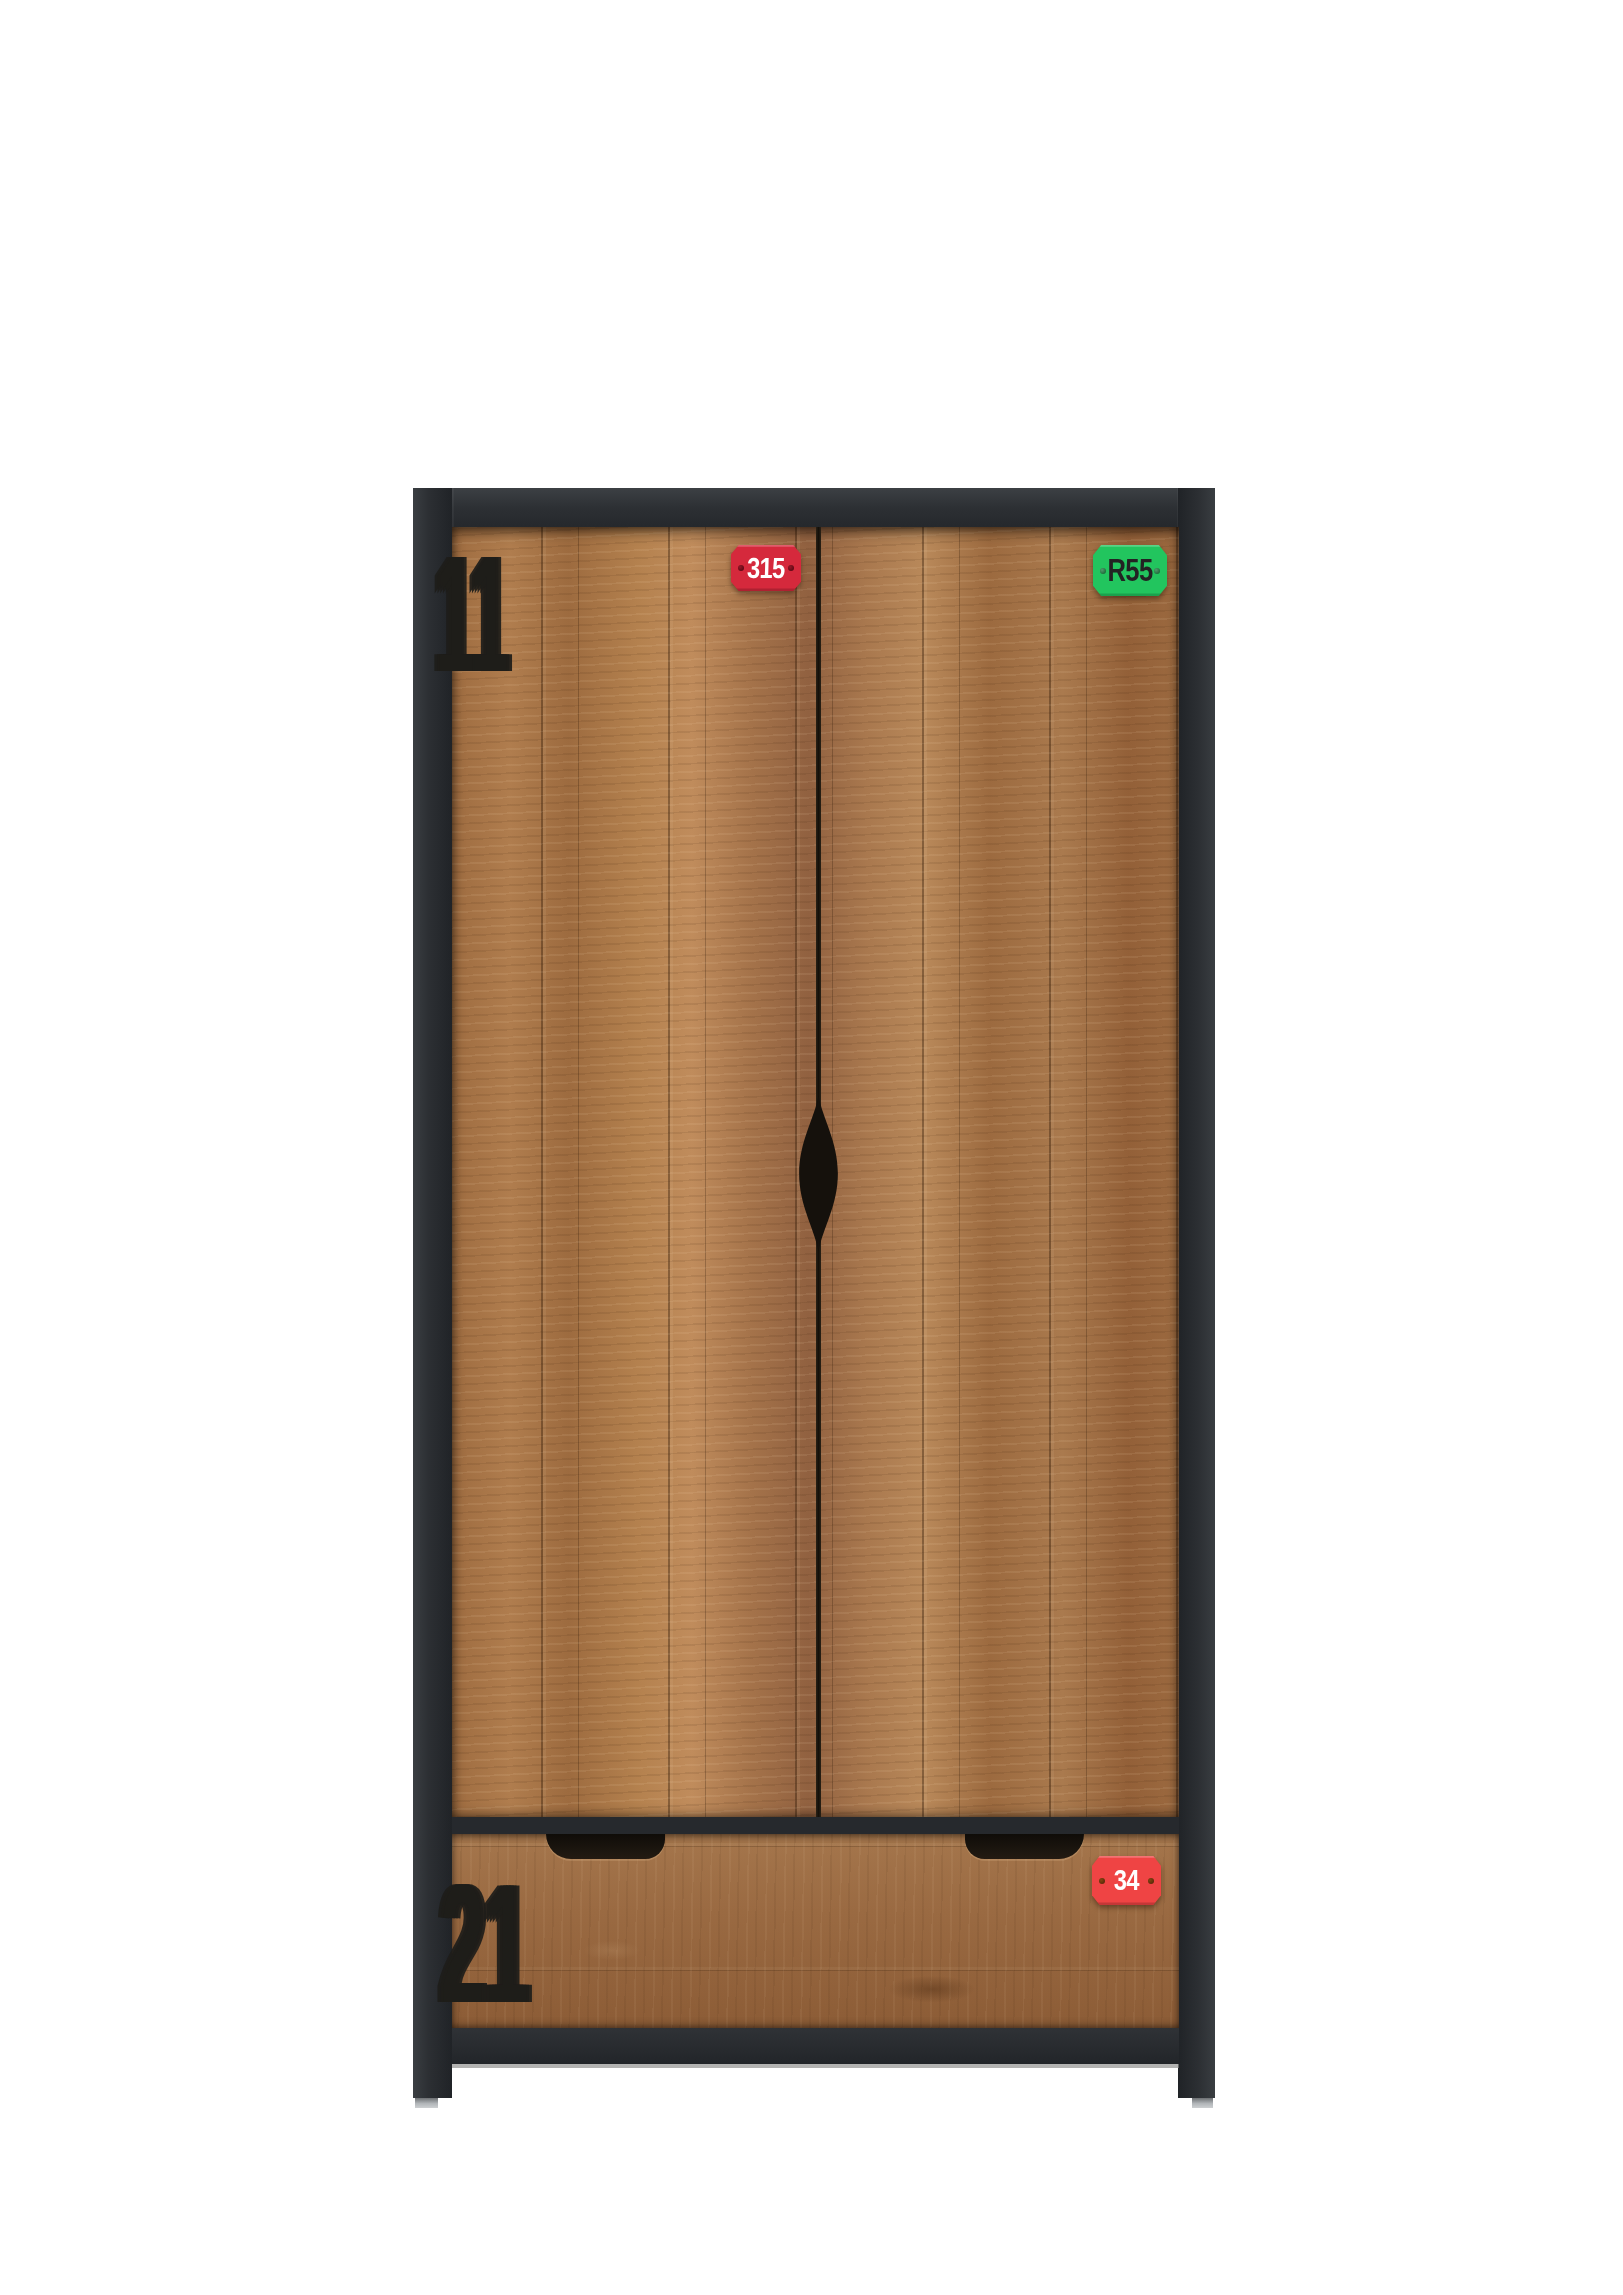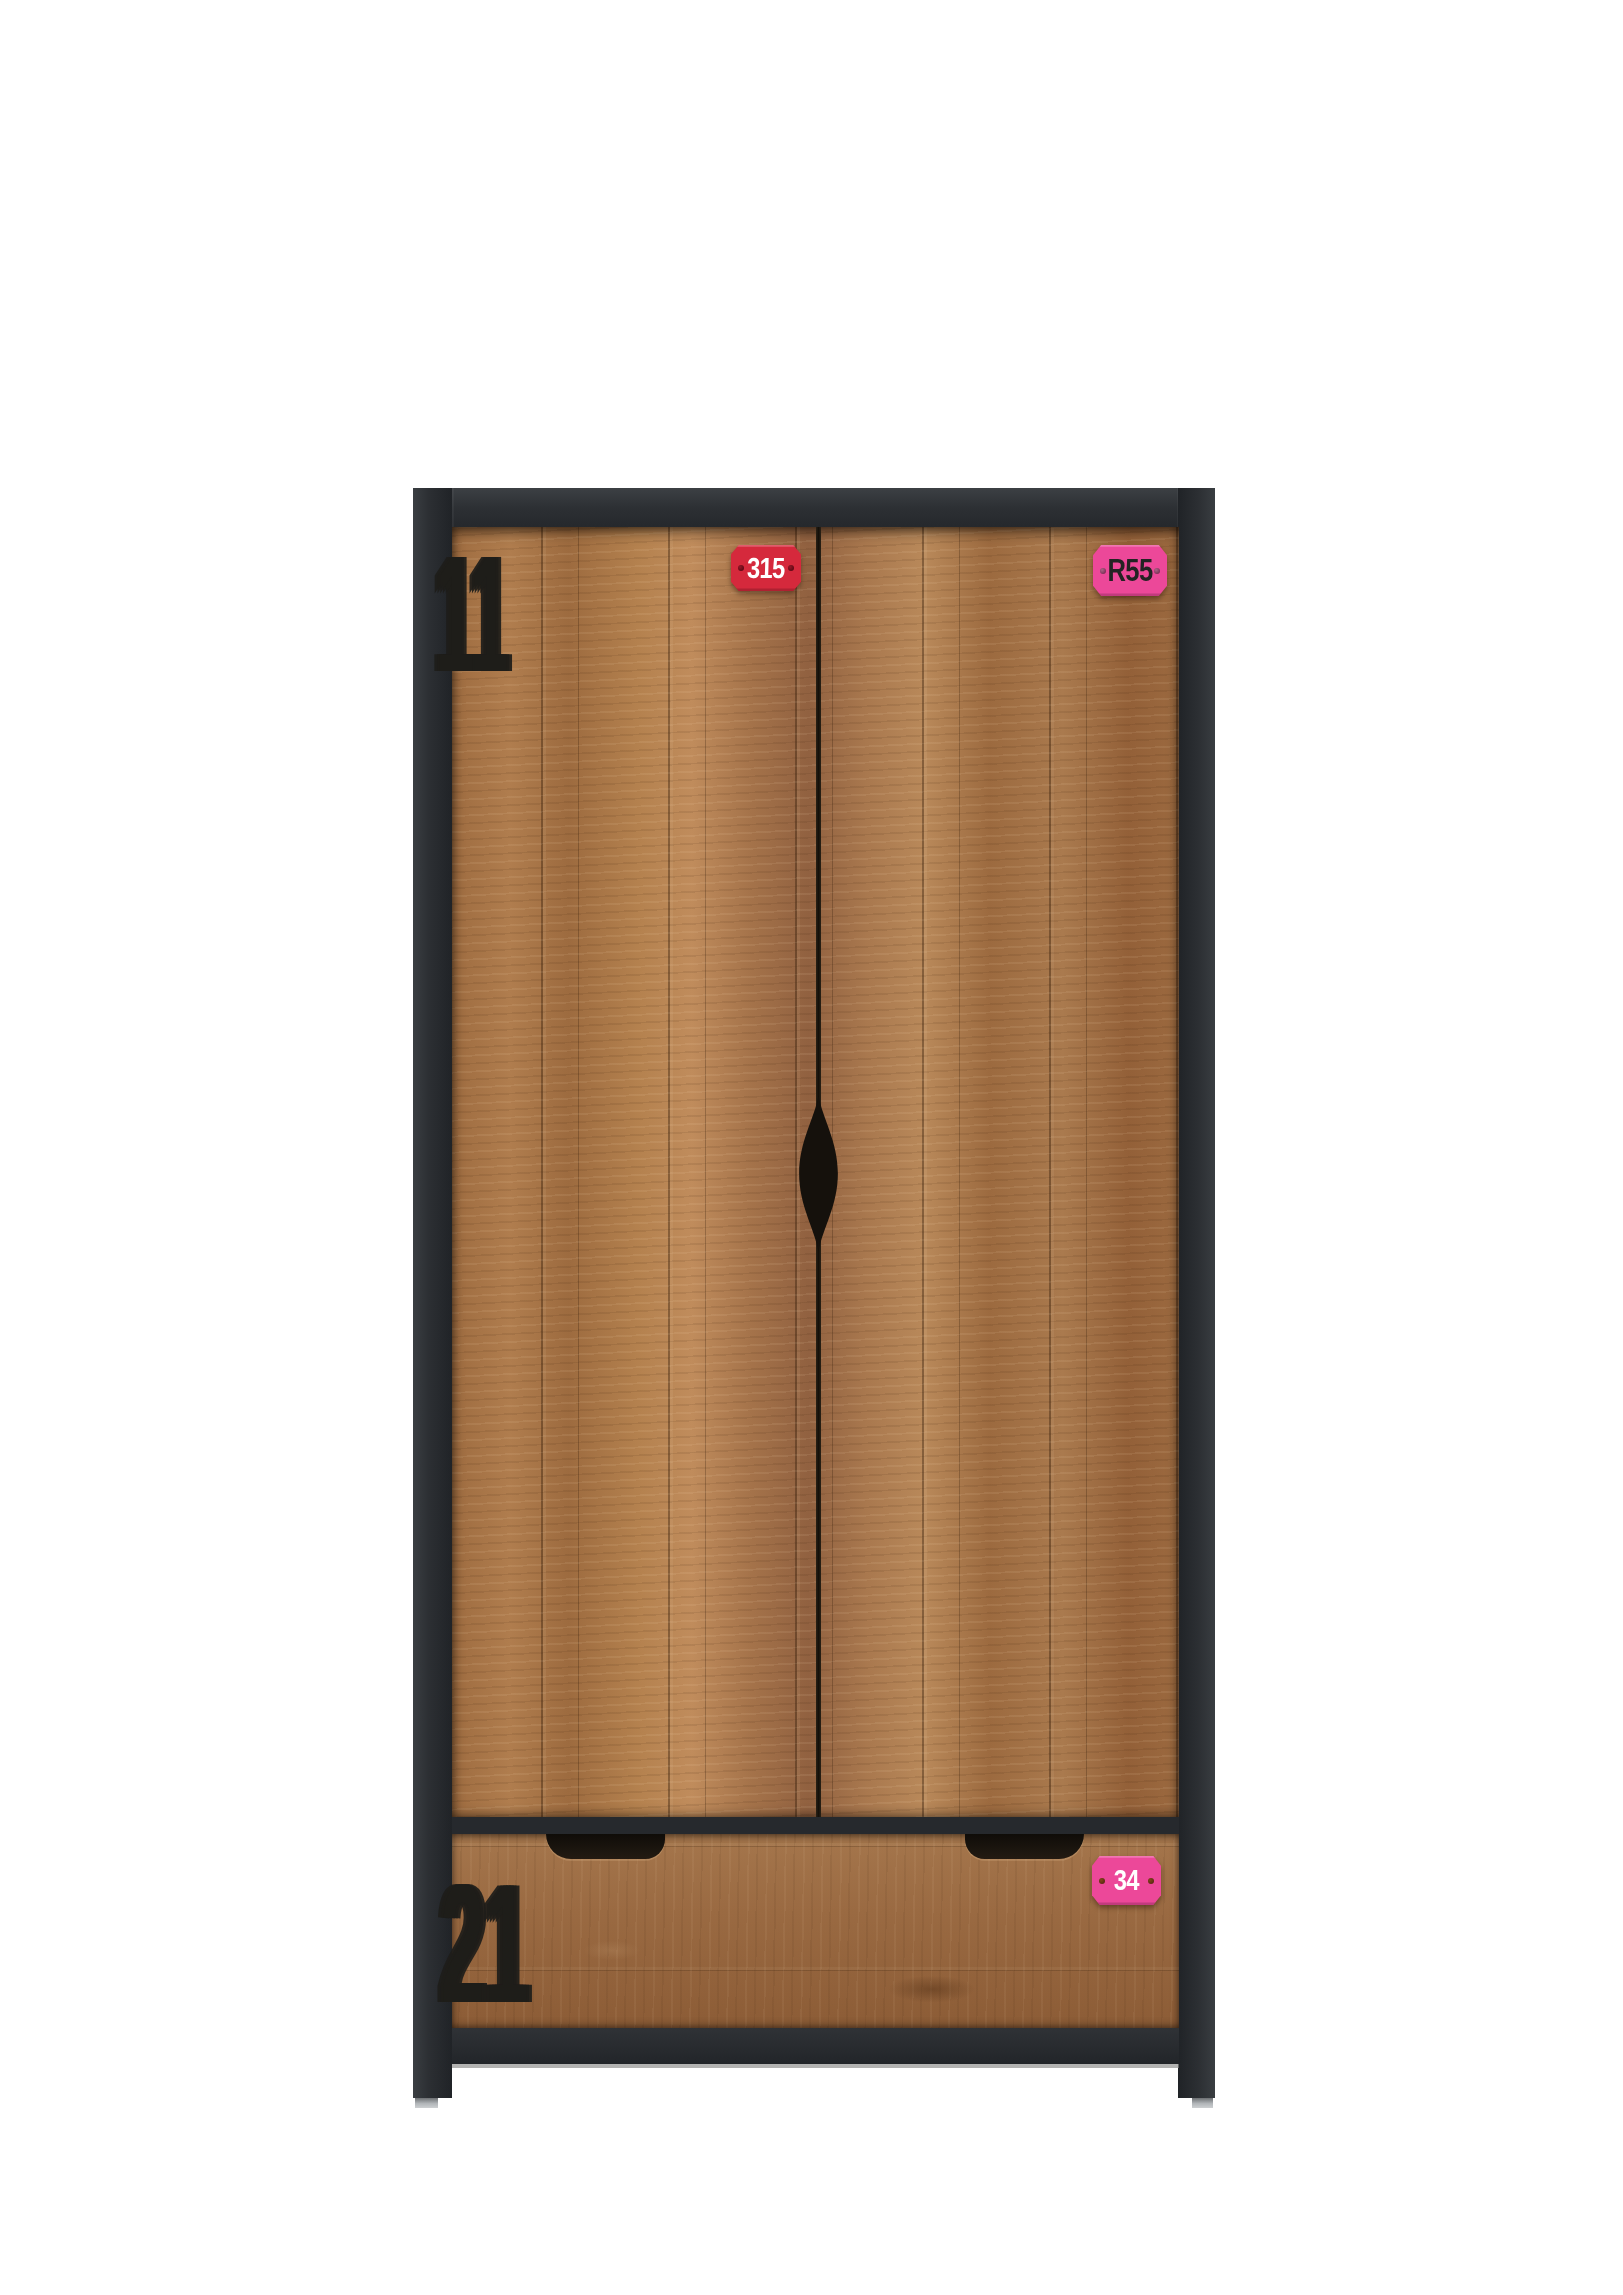--- a/index.html
+++ b/index.html
@@ -106,25 +106,25 @@
     top:50%;transform:translateY(-50%);}
   .screw.s-left{left:7px;} .screw.s-right{right:7px;}
   .mdot{width:5.3px;height:5.3px;border-radius:50%;background:#1d1d1d;margin:0 5.3px;}
 
   #badge-315{left:318px;top:57px;width:70px;height:46px;}
   #badge-315 .badge{background:#d5293c;color:#ffffff;}
   #badge-315 .badge-text{font-size:29px;transform:scaleX(0.82) skewX(-2deg);}
   #badge-315 .screw{background:radial-gradient(circle at 35% 35%, rgba(140,20,35,0.9), rgba(60,0,10,0.9));}
 
   #badge-r55{left:680px;top:57px;width:74px;height:51px;}
-  #badge-r55 .badge{background:#ec4899;color:#232323;border-radius:3.5px;}
+  #badge-r55 .badge{background:#22c55e;color:#232323;border-radius:3.5px;}
   #badge-r55 .badge-text{font-size:32px;transform:scaleX(0.80);}
 
   #badge-34{left:679px;top:1368px;width:69px;height:49px;}
-  #badge-34 .badge{background:#ec4899;color:#ffffff;}
+  #badge-34 .badge{background:#ef4444;color:#ffffff;}
   #badge-34 .badge-text{font-size:29px;}
   #badge-34 .screw{background:radial-gradient(circle at 35% 35%, rgba(120,70,10,0.9), rgba(60,30,0,0.9));}
 </style>
 </head>
 <body>
 
 <div class="abs" id="wardrobe">
 
   <div class="abs frame" id="top-bar"></div>
   <div class="abs frame" id="post-left"></div>

